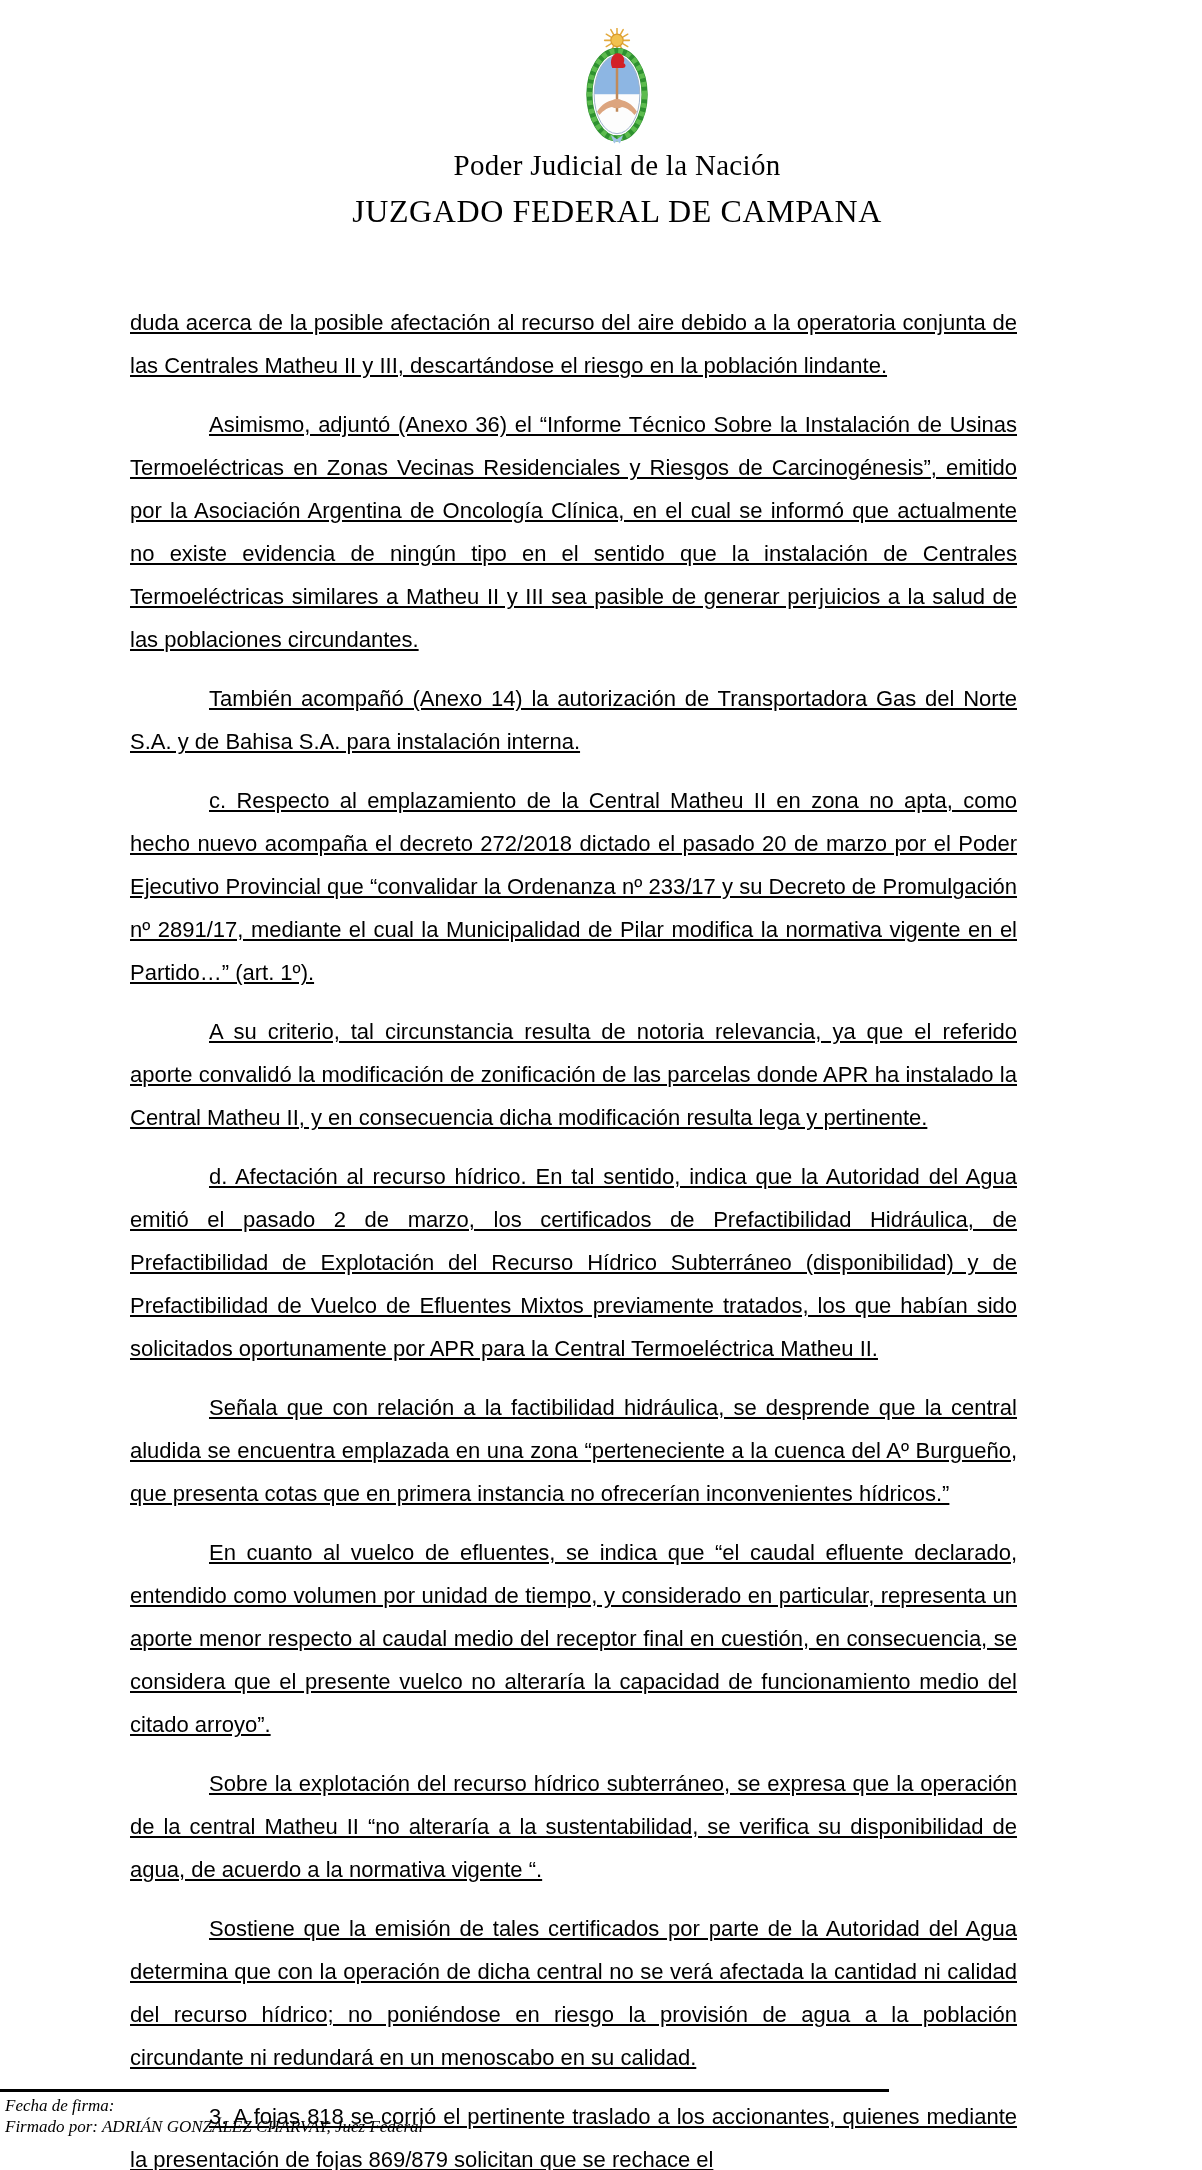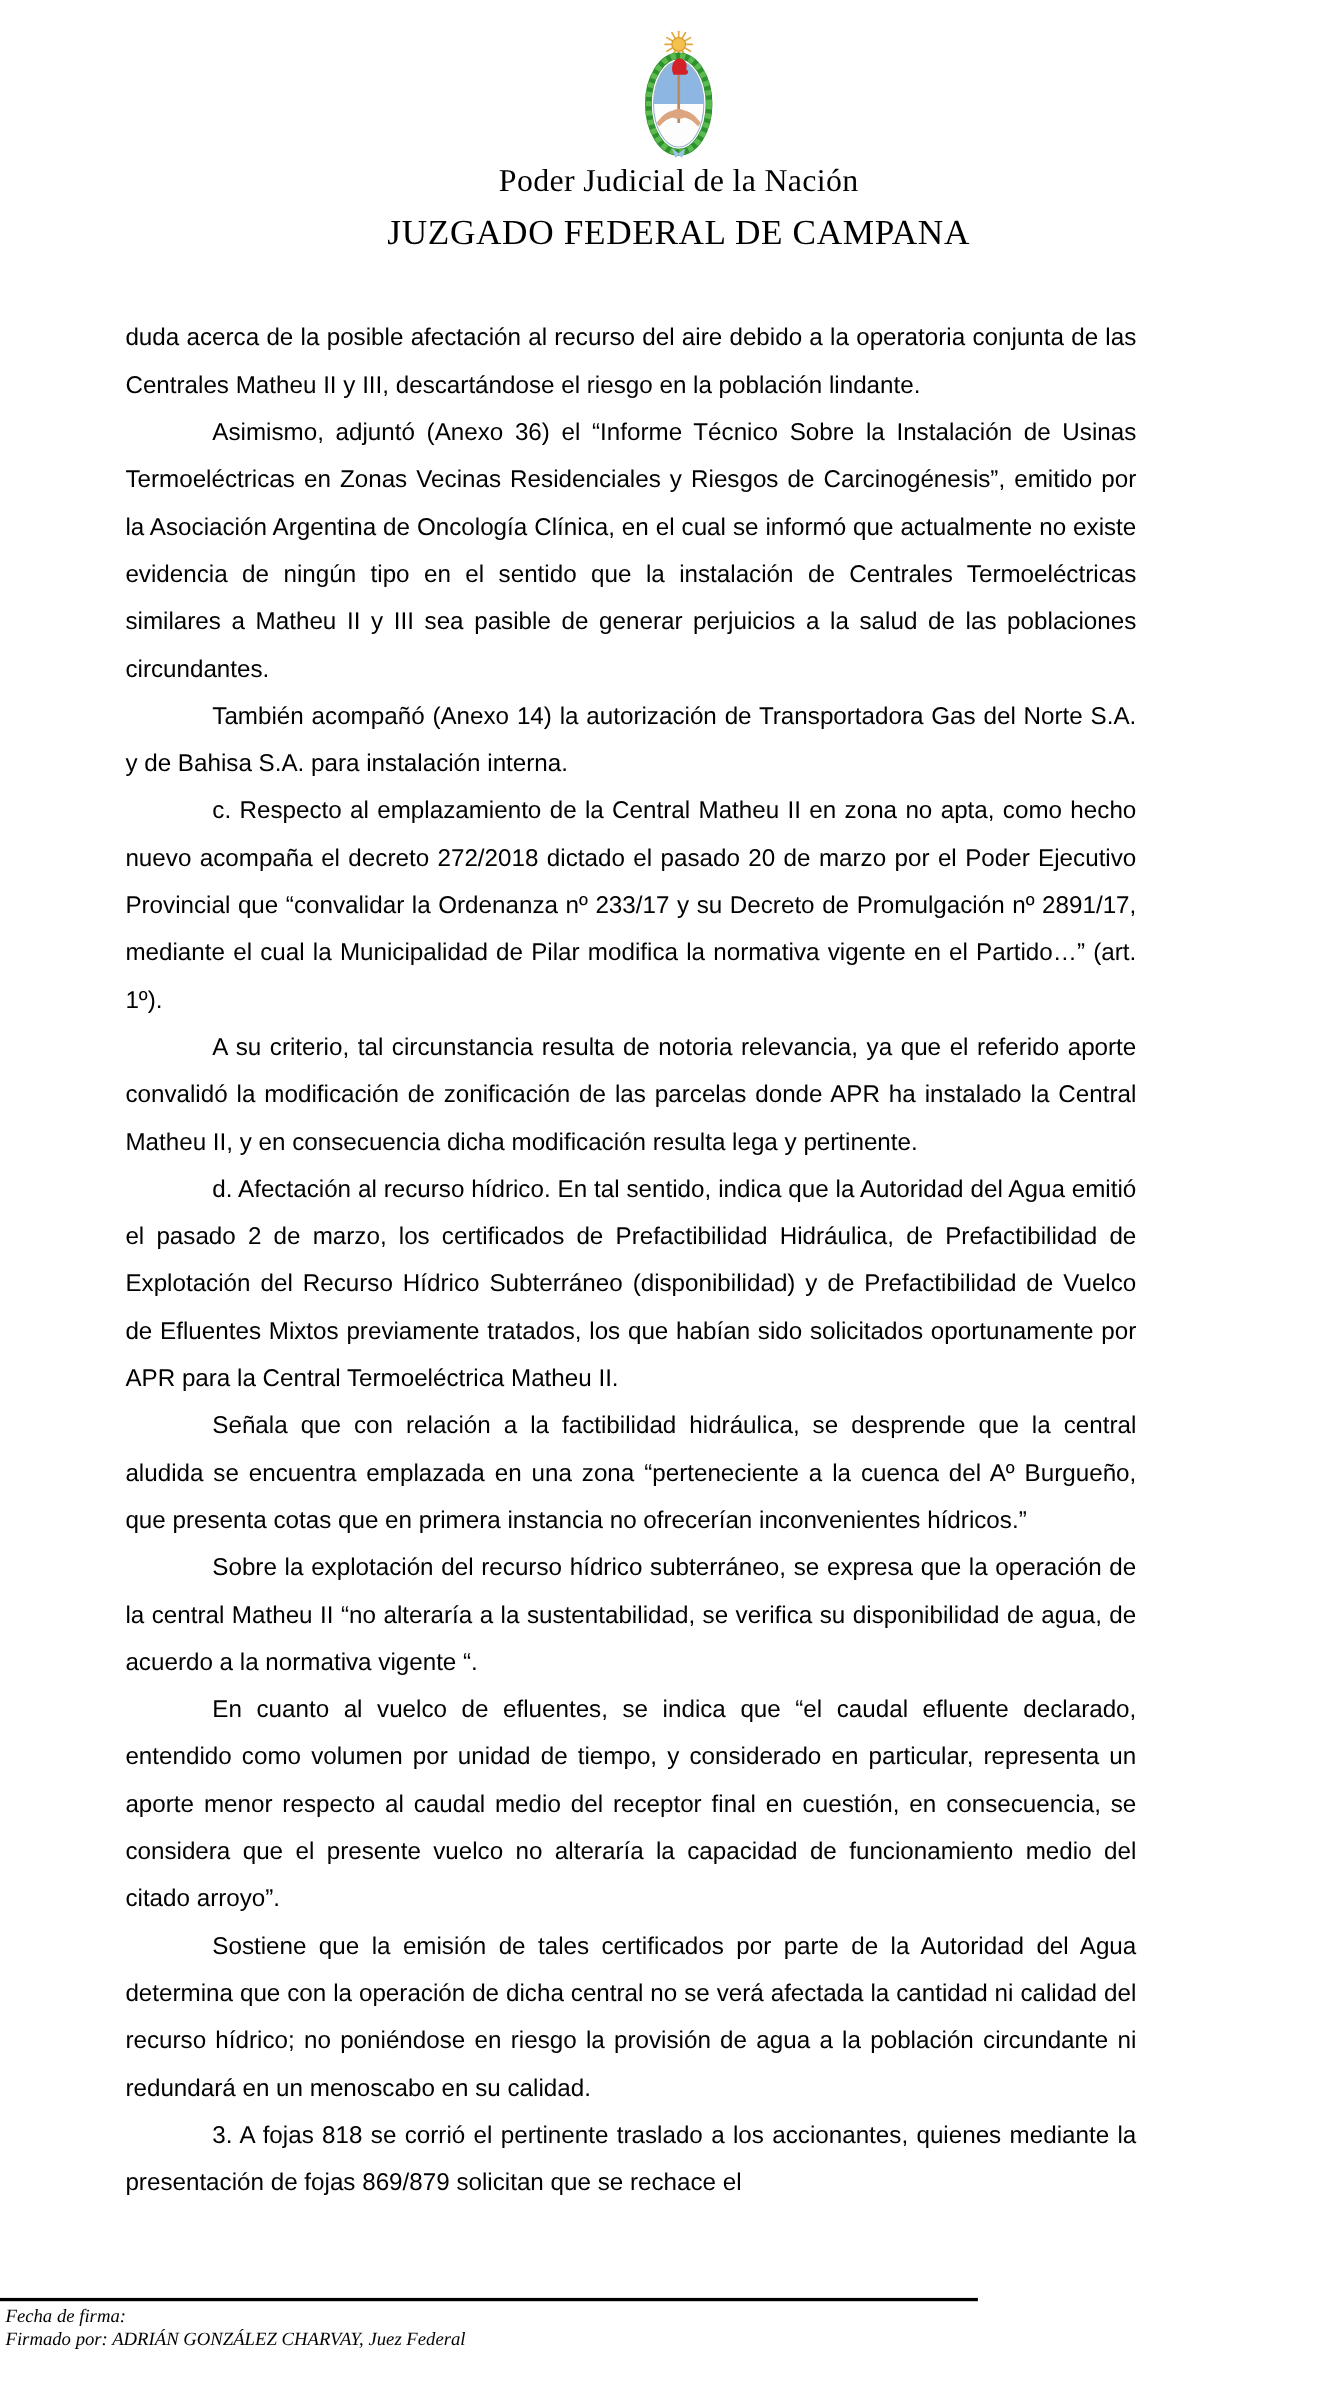--- a/index.html
+++ b/index.html
@@ -40,21 +40,21 @@
   .doc-body{
     position:absolute;
     top:285px;
     left:114px;
     width:919px;
     font-size:22px;
     line-height:43px;
     text-align:justify;
     z-index:2;
   }
-  .doc-body p{margin:0;padding:0;}
+  .doc-body p{margin:16px;padding:0;text-decoration:underline;}
   .doc-body p.indent{text-indent:79px;}
   .footer{
     position:absolute;
     top:2089px;
     left:0;
     width:1202px;
     z-index:1;
   }
   .footer-rule{
     width:889px;
@@ -117,22 +117,22 @@
   </div>
 
   <div class="doc-body">
       <p>duda acerca de la posible afectación al recurso del aire debido a la operatoria conjunta de las Centrales Matheu II y III, descartándose el riesgo en la población lindante.</p>
       <p class="indent">Asimismo, adjuntó (Anexo 36) el “Informe Técnico Sobre la Instalación de Usinas Termoeléctricas en Zonas Vecinas Residenciales y Riesgos de Carcinogénesis”, emitido por la Asociación Argentina de Oncología Clínica, en el cual se informó que actualmente no existe evidencia de ningún tipo en el sentido que la instalación de Centrales Termoeléctricas similares a Matheu II y III sea pasible de generar perjuicios a la salud de las poblaciones circundantes.</p>
       <p class="indent">También acompañó (Anexo 14) la autorización de Transportadora Gas del Norte S.A. y de Bahisa S.A. para instalación interna.</p>
       <p class="indent">c.  Respecto al emplazamiento de la Central Matheu II en zona no apta, como hecho nuevo acompaña el decreto 272/2018 dictado el pasado 20 de marzo por el Poder Ejecutivo Provincial que “convalidar la Ordenanza nº 233/17 y su Decreto de Promulgación  nº 2891/17, mediante el cual la Municipalidad de Pilar modifica la normativa vigente en el Partido…” (art. 1º).</p>
       <p class="indent">A su criterio, tal circunstancia resulta de notoria relevancia, ya que el referido aporte convalidó la modificación de zonificación de las parcelas donde APR ha instalado la Central Matheu II, y en consecuencia dicha modificación resulta lega y pertinente.</p>
       <p class="indent">d. Afectación al recurso hídrico.  En tal sentido, indica que la Autoridad del Agua emitió el pasado 2 de marzo, los certificados de Prefactibilidad Hidráulica, de Prefactibilidad de Explotación del Recurso Hídrico Subterráneo (disponibilidad) y de Prefactibilidad de Vuelco de Efluentes Mixtos previamente tratados, los que habían sido solicitados oportunamente por APR para la Central Termoeléctrica Matheu II.</p>
       <p class="indent">Señala que con relación a la factibilidad hidráulica, se desprende que la central aludida se encuentra emplazada en una zona “perteneciente a la cuenca del Aº Burgueño, que presenta cotas que en primera instancia no ofrecerían inconvenientes hídricos.”</p>
+      <p class="indent">En cuanto al vuelco de efluentes, se indica que “el caudal efluente declarado, entendido como volumen por unidad de tiempo, y considerado en particular, representa un aporte menor respecto al caudal medio del receptor final en cuestión, en consecuencia, se considera  que el presente vuelco no alteraría la capacidad de funcionamiento medio del citado arroyo”.</p>
       <p class="indent">Sobre la explotación del recurso hídrico subterráneo, se expresa que la operación de la central Matheu II “no alteraría a la sustentabilidad, se verifica su disponibilidad de agua, de acuerdo a la normativa vigente “.</p>
-      <p class="indent">En cuanto al vuelco de efluentes, se indica que “el caudal efluente declarado, entendido como volumen por unidad de tiempo, y considerado en particular, representa un aporte menor respecto al caudal medio del receptor final en cuestión, en consecuencia, se considera  que el presente vuelco no alteraría la capacidad de funcionamiento medio del citado arroyo”.</p>
       <p class="indent">Sostiene que la emisión de tales certificados por parte de la Autoridad del Agua determina que con la operación de dicha central no se verá afectada la cantidad ni calidad del recurso hídrico; no poniéndose en riesgo la provisión de agua a la población circundante ni redundará en un menoscabo en su calidad.</p>
       <p class="indent">3. A fojas 818 se corrió el pertinente traslado a los accionantes, quienes mediante la presentación de fojas 869/879 solicitan que se rechace el</p>
     </div>
 
   <div class="footer">
     <div class="footer-rule"></div>
     <div class="footer-text">
       <div>Fecha de firma:</div>
       <div>Firmado por: ADRIÁN GONZÁLEZ CHARVAY, Juez Federal</div>
     </div>

